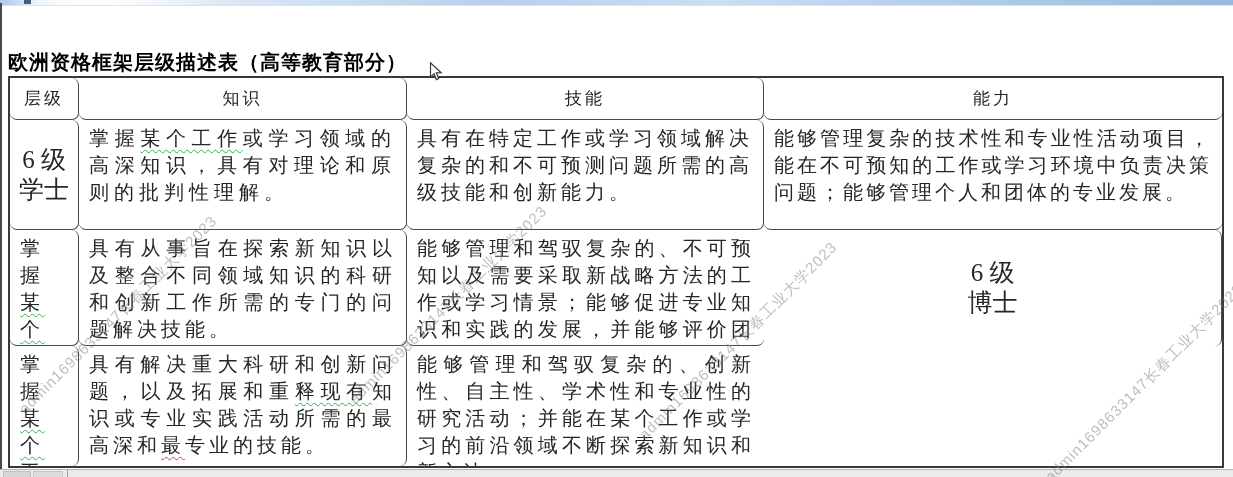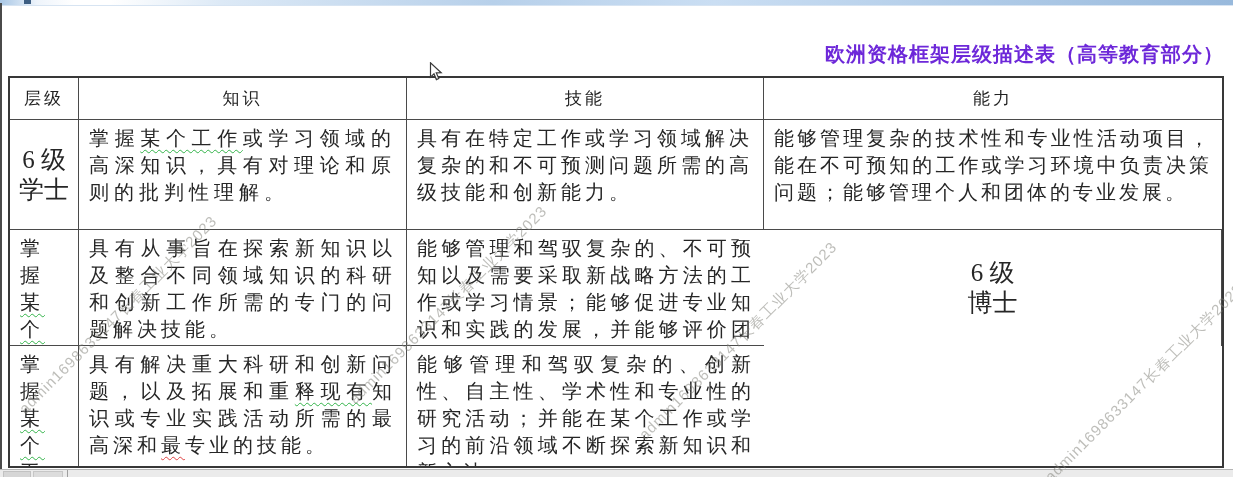--- a/index.html
+++ b/index.html
@@ -28,37 +28,37 @@
   .bottombar {
     position:absolute; left:0; top:469px; width:1233px; height:8px;
     background:#ebebeb; border-top:1px solid #b5b5b5; box-sizing:border-box;
   }
   .chip1 { position:absolute; left:3px; top:1px; width:26px; height:5px; background:#d6d6d6; border:1px solid #c2c2c2; }
   .chip2 { position:absolute; left:33px; top:1px; width:28px; height:5px; background:#dcdcdc; border:1px solid #c6c6c6; }
   .chip-sep { position:absolute; left:67px; top:0; width:1px; height:8px; background:#9e9e9e; }
 
   
   .doc-title {
-    position:absolute; left:8px; top:41px; width:1216px;
-    text-align:right; font-size:20px; font-weight:bold;
-    letter-spacing:1px; color:#6d28d9;
+    position:absolute; left:8px; top:49px; width:1216px;
+    text-align:left; font-size:20px; font-weight:bold;
+    letter-spacing:1px; color:#000000;
   }
 
   
   .doc-table {
     position:absolute; left:8px; top:76px;
     display:grid;
     grid-template-columns:69px 328px 357px 458px;
     grid-template-rows:42px 110px 116px 120px;
     border:2px solid #383838;
     background:#ffffff;
   }
   .cell {
     box-sizing:border-box; overflow:hidden; color:#262626;
-    border-right:1px solid #4a4a4a; border-bottom:1px solid #4a4a4a;
+    border-right:1px solid #4a4a4a; border-bottom:1px solid #4a4a4a;border-radius:7px;
   }
   .last-col { border-right:none; }
   .last-row { border-bottom:none; }
 
   .hcell {
     display:flex; align-items:center; justify-content:center;
     font-size:17px; letter-spacing:3px; color:#222;
   }
   .lcell {
     display:flex; flex-direction:column; align-items:center; justify-content:center;

